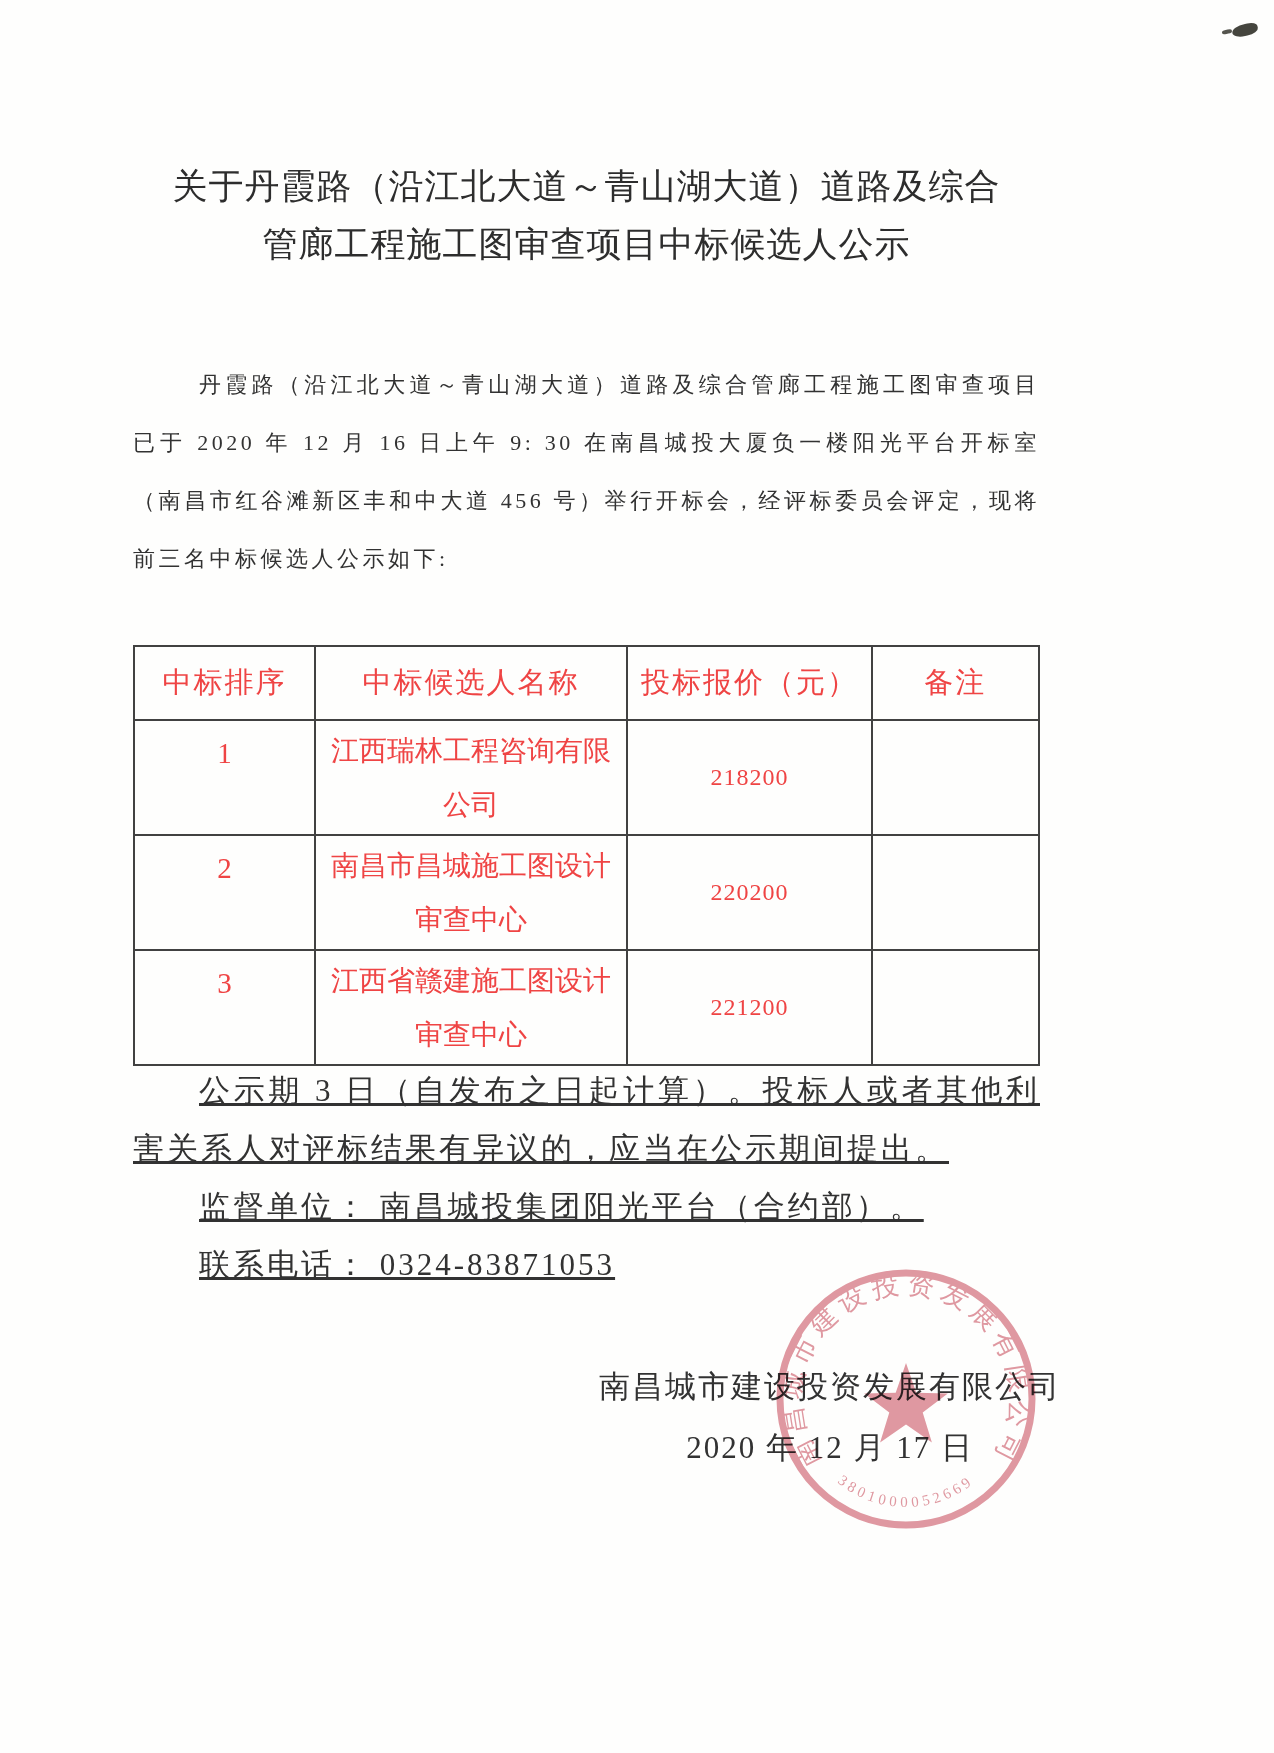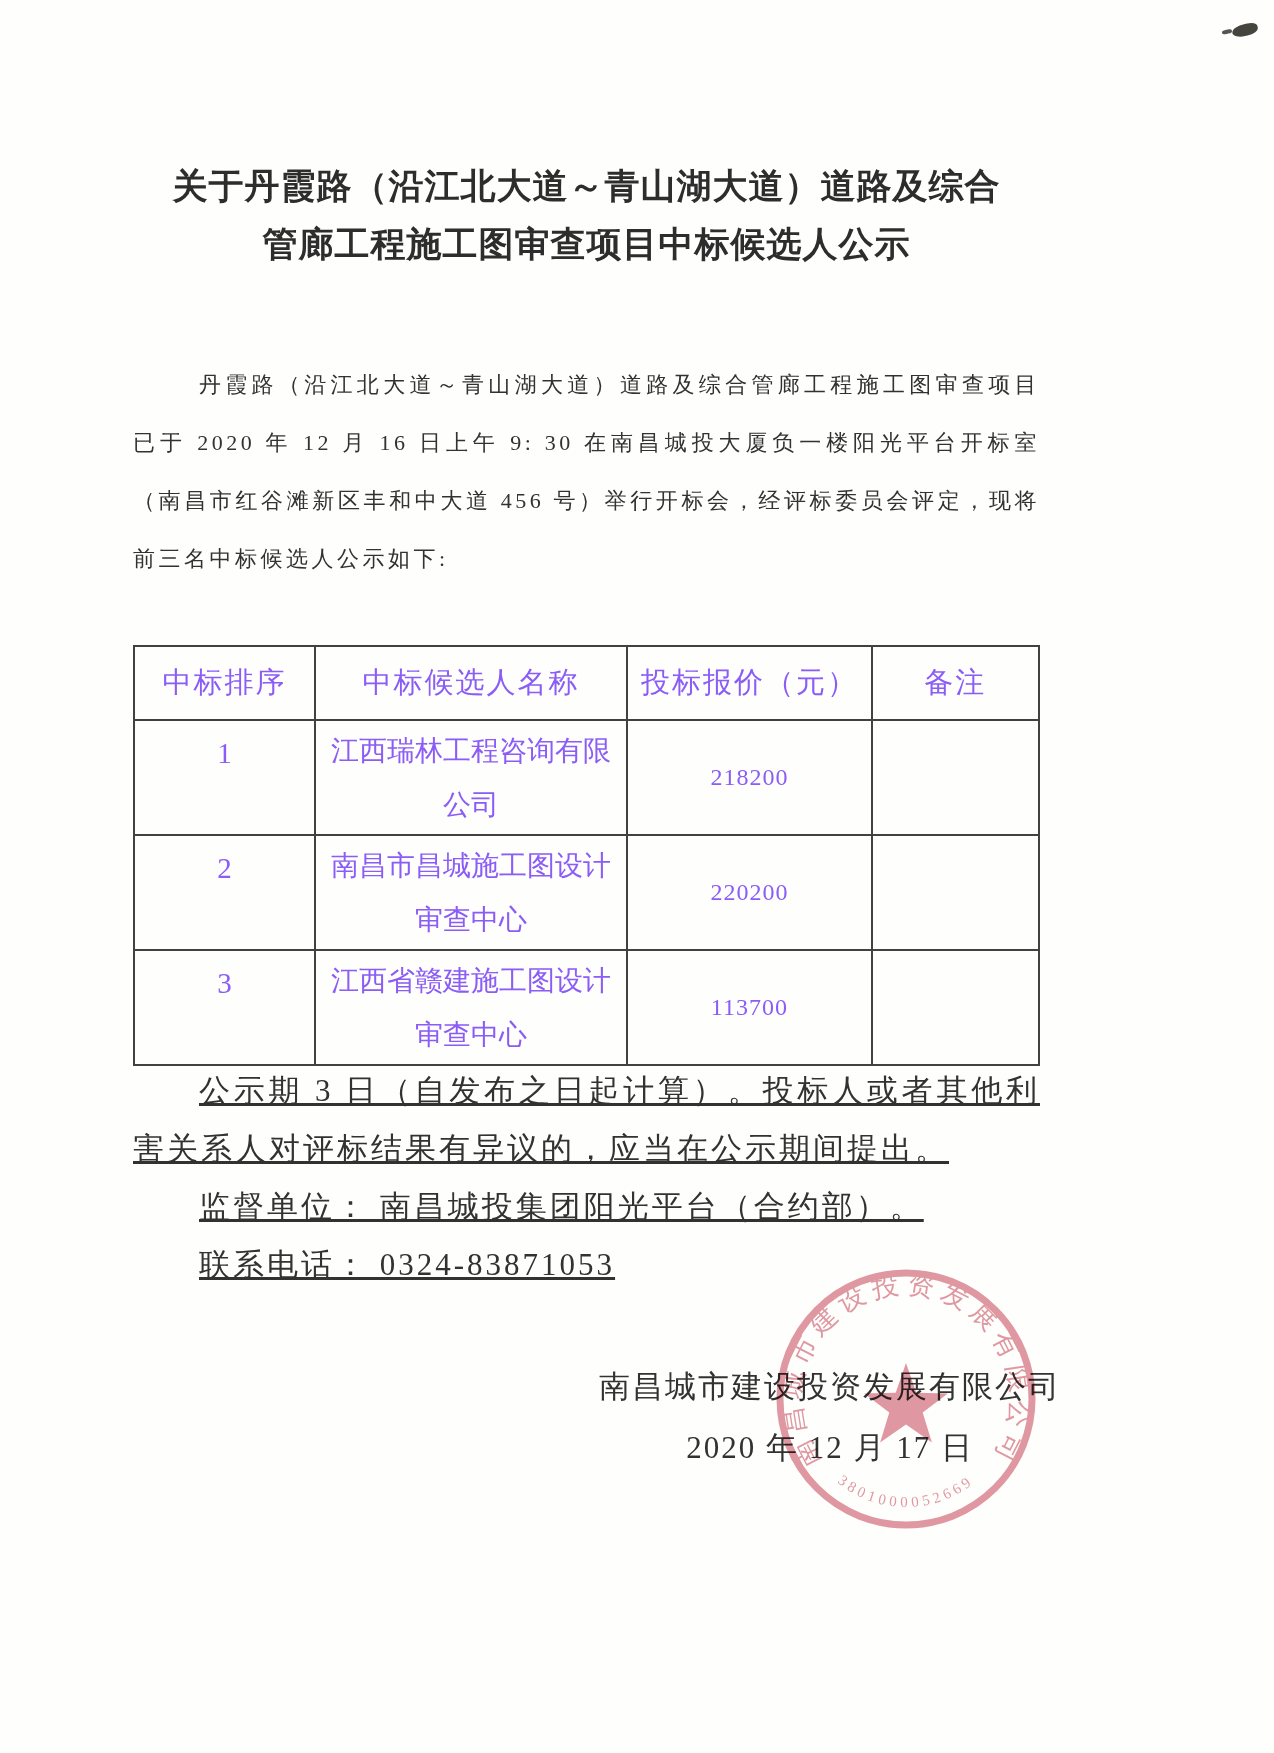--- a/index.html
+++ b/index.html
@@ -17,32 +17,32 @@
     background:#45453e; border-radius:60% 40% 50% 50%;
     transform:rotate(-12deg);
   }
   .smudge::after{
     content:""; position:absolute; left:-10px; top:2px; width:10px; height:4px;
     background:#55554e; border-radius:40%;
   }
   .doc-title {
     position:absolute; top:158px; left:133px; width:907px;
     margin:0; text-align:center;
-    font-size:35px; font-weight:bold; line-height:58px;
+    font-size:35px; font-weight:normal; line-height:58px;
     letter-spacing:1px; color:#2d2d2d;
   }
   .intro {
     position:absolute; top:356px; left:133px; width:907px; margin:0;
     font-size:22px; line-height:58px; letter-spacing:3.5px;
     text-align:justify; text-indent:66px; color:#323232;
   }
   .bid-table {
     position:absolute; top:645px; left:133px; width:907px;
     border-collapse:collapse; table-layout:fixed;
-    font-size:28px; color:#8b5cf6;
+    font-size:28px; color:#ef4444;
   }
   .bid-table th, .bid-table td {
     border:2px solid #414141; text-align:center; padding:0 2px;
     overflow:hidden;
   }
   .bid-table thead th { height:72px; font-weight:normal; font-size:29px; letter-spacing:2px; }
   .bid-table tbody tr { height:115px; }
   .cell-rank { vertical-align:top; padding-top:16px !important; font-size:29px; }
   .cell-name { vertical-align:middle; line-height:54px; letter-spacing:0; }
   .cell-price { vertical-align:middle; font-size:24px; letter-spacing:1px; font-family:"Liberation Serif","DejaVu Serif",serif; }
@@ -103,21 +103,21 @@
       </tr>
       <tr>
         <td class="cell-rank">2</td>
         <td class="cell-name">南昌市昌城施工图设计审查中心</td>
         <td class="cell-price">220200</td>
         <td class="cell-note"></td>
       </tr>
       <tr>
         <td class="cell-rank">3</td>
         <td class="cell-name">江西省赣建施工图设计审查中心</td>
-        <td class="cell-price">113700</td>
+        <td class="cell-price">221200</td>
         <td class="cell-note"></td>
       </tr>
     </tbody>
   </table>
 
   <div class="after-table">
     <p class="notice">公示期 3 日（自发布之日起计算）。投标人或者其他利害关系人对评标结果有异议的，应当在公示期间提出。</p>
     <p class="indent-line">监督单位： 南昌城投集团阳光平台（合约部）。</p>
     <p class="indent-line">联系电话： 0324-83871053</p>
   </div>

